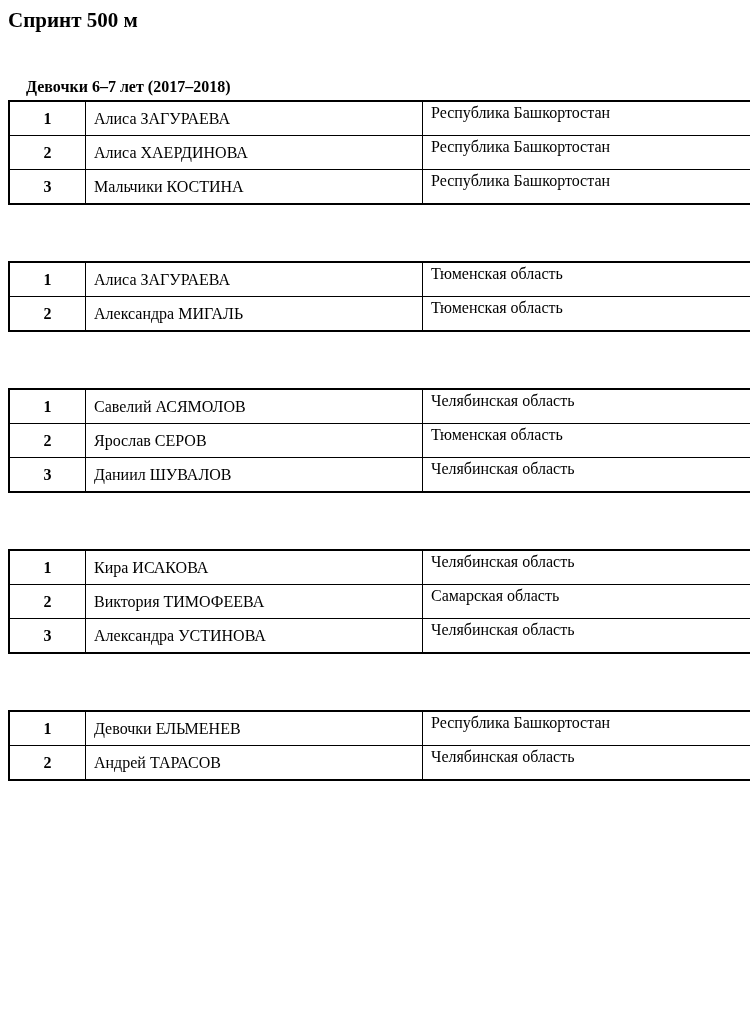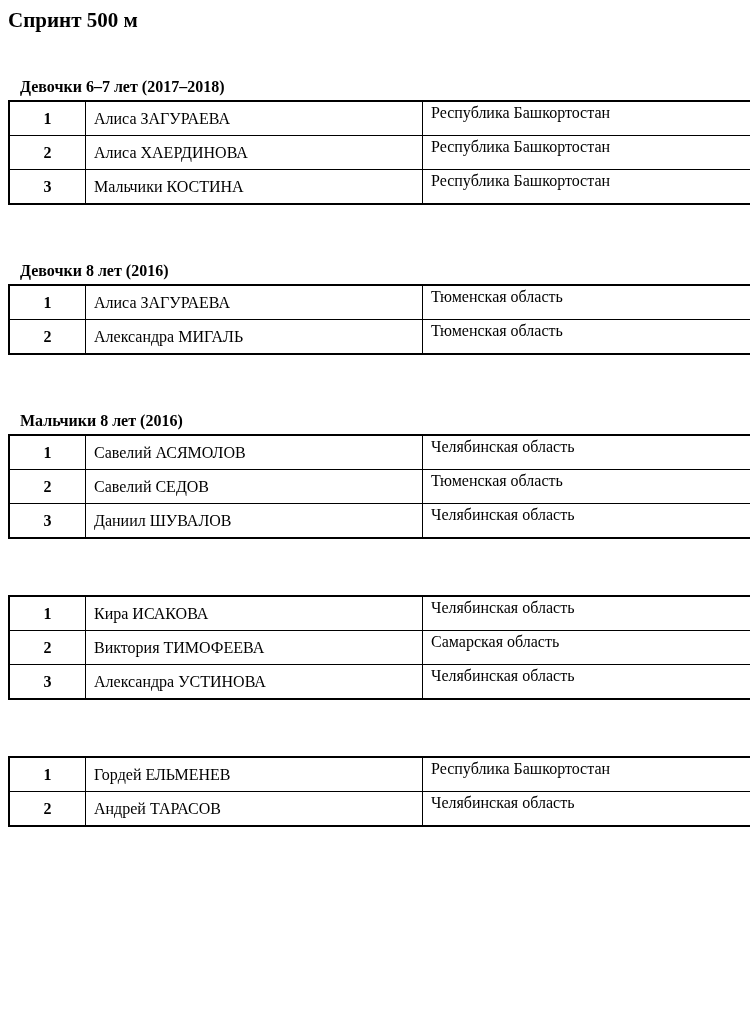--- a/index.html
+++ b/index.html
@@ -25,21 +25,21 @@
   }
   .section {
     margin-top: 56px;
   }
   .section.first {
     margin-top: 44px;
   }
   .section-heading {
     font-size: 16px;
     font-weight: bold;
-    margin: 0 0 3px 12px;
+    margin: 0 0 3px 18px;
     line-height: 20px;
   }
   table.results {
     border-collapse: collapse;
     width: 737px;
     table-layout: fixed;
     border: 2px solid #000000;
   }
   td {
     border: 1.5px solid #000000;
@@ -91,49 +91,47 @@
               <td class="col-num">3</td>
               <td class="col-name">Мальчики КОСТИНА</td>
               <td class="col-region">Республика Башкортостан</td>
             </tr>
           </tbody>
     </table>
   </div>
 
 
   <div class="section">
-    <h2 class="section-heading">Девочки 8 лет (2016)</h2>
     <table class="results">
       <tbody>
             <tr>
               <td class="col-num">1</td>
               <td class="col-name">Алиса ЗАГУРАЕВА</td>
               <td class="col-region">Тюменская область</td>
             </tr>
             <tr>
               <td class="col-num">2</td>
               <td class="col-name">Александра МИГАЛЬ</td>
               <td class="col-region">Тюменская область</td>
             </tr>
           </tbody>
     </table>
   </div>
 
   <div class="section">
-    <h2 class="section-heading">Мальчики 8 лет (2016)</h2>
     <table class="results">
       <tbody>
             <tr>
               <td class="col-num">1</td>
               <td class="col-name">Савелий АСЯМОЛОВ</td>
               <td class="col-region">Челябинская область</td>
             </tr>
             <tr>
               <td class="col-num">2</td>
-              <td class="col-name">Савелий СЕДОВ</td>
+              <td class="col-name">Ярослав СЕРОВ</td>
               <td class="col-region">Тюменская область</td>
             </tr>
             <tr>
               <td class="col-num">3</td>
               <td class="col-name">Даниил ШУВАЛОВ</td>
               <td class="col-region">Челябинская область</td>
             </tr>
           </tbody>
     </table>
   </div>
@@ -158,21 +156,21 @@
             </tr>
           </tbody>
     </table>
   </div>
 
   <div class="section">
     <table class="results">
       <tbody>
             <tr>
               <td class="col-num">1</td>
-              <td class="col-name">Гордей ЕЛЬМЕНЕВ</td>
+              <td class="col-name">Девочки ЕЛЬМЕНЕВ</td>
               <td class="col-region">Республика Башкортостан</td>
             </tr>
             <tr>
               <td class="col-num">2</td>
               <td class="col-name">Андрей ТАРАСОВ</td>
               <td class="col-region">Челябинская область</td>
             </tr>
           </tbody>
     </table>
   </div>

